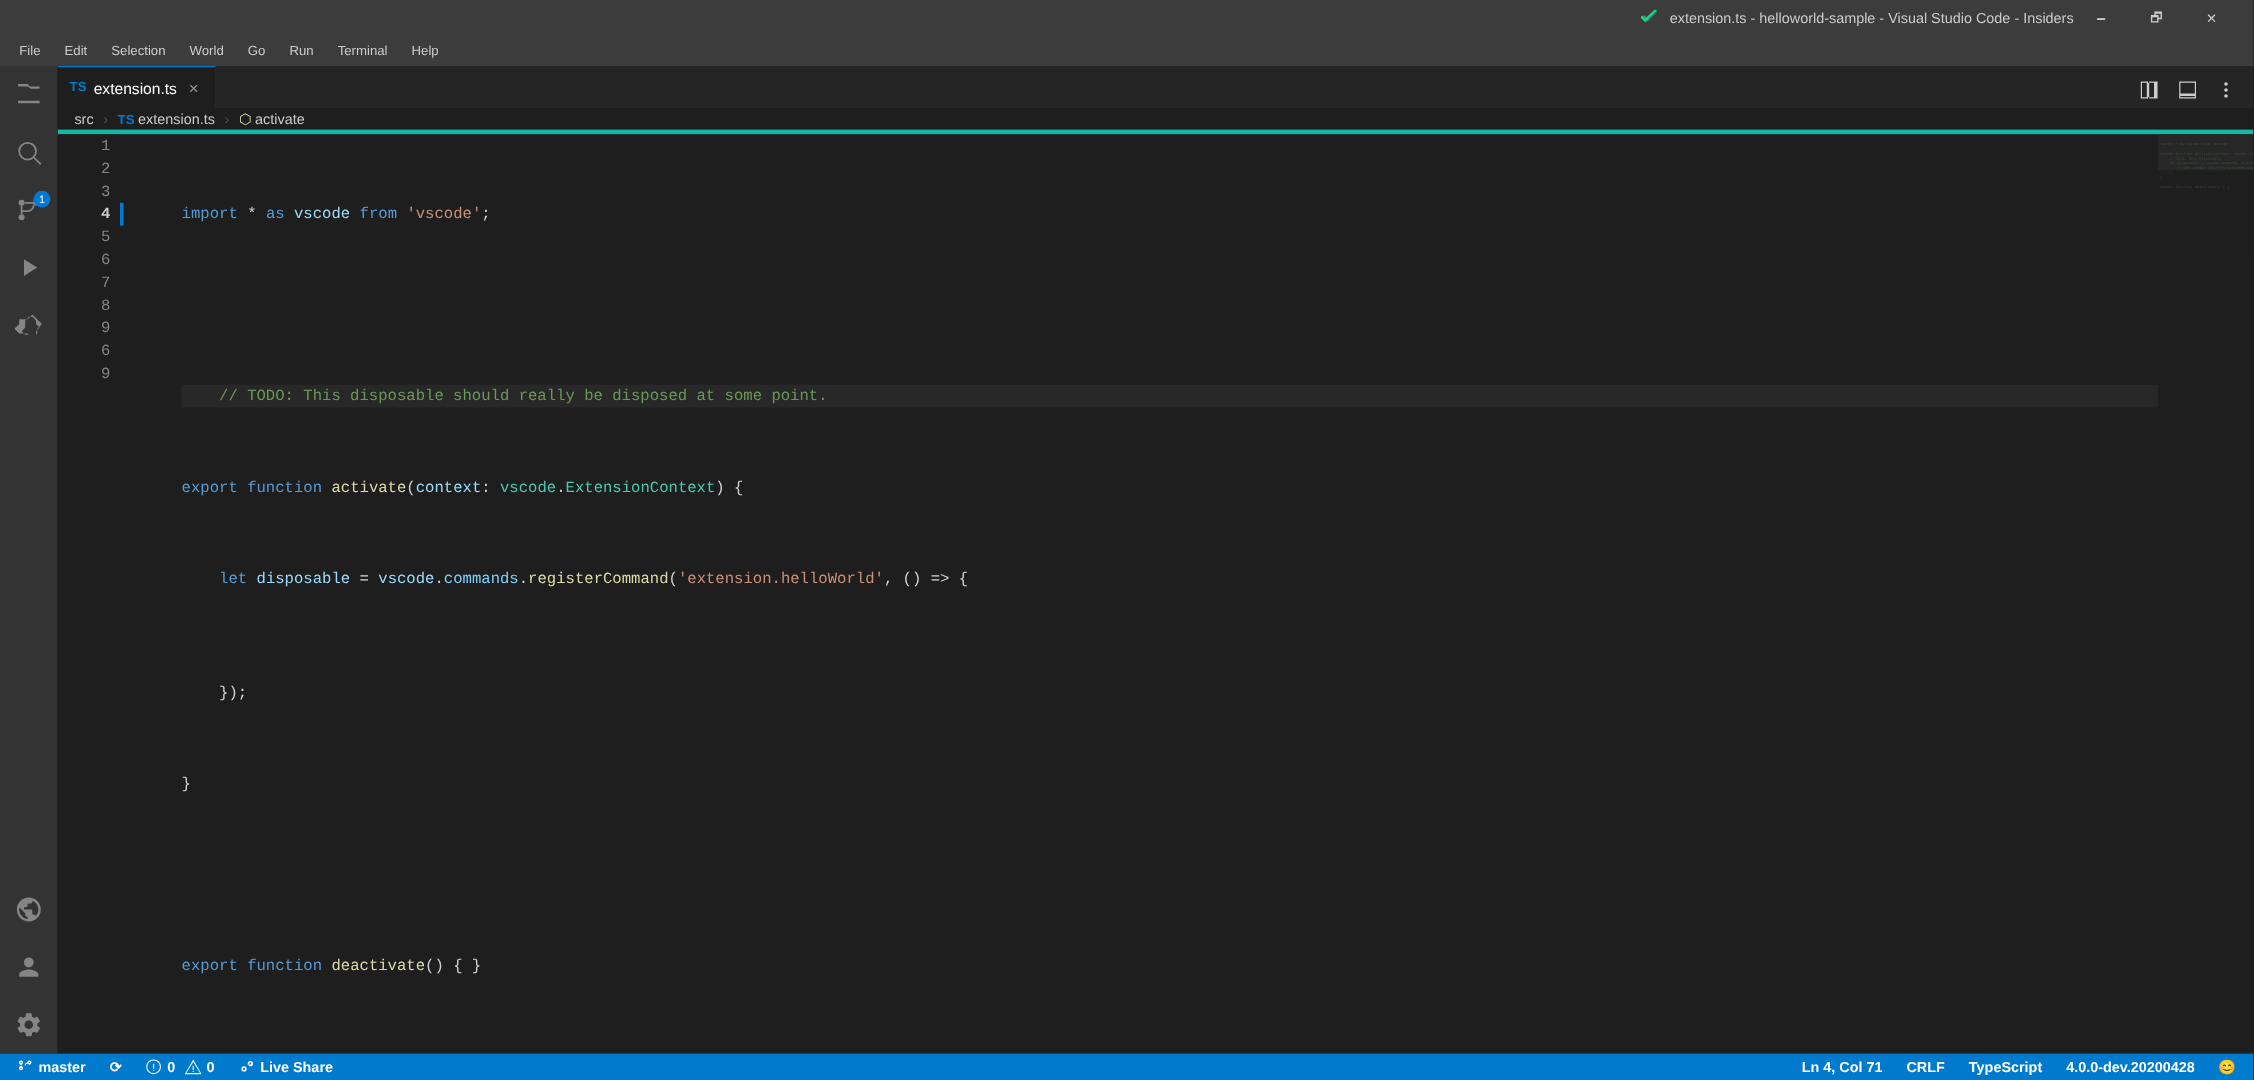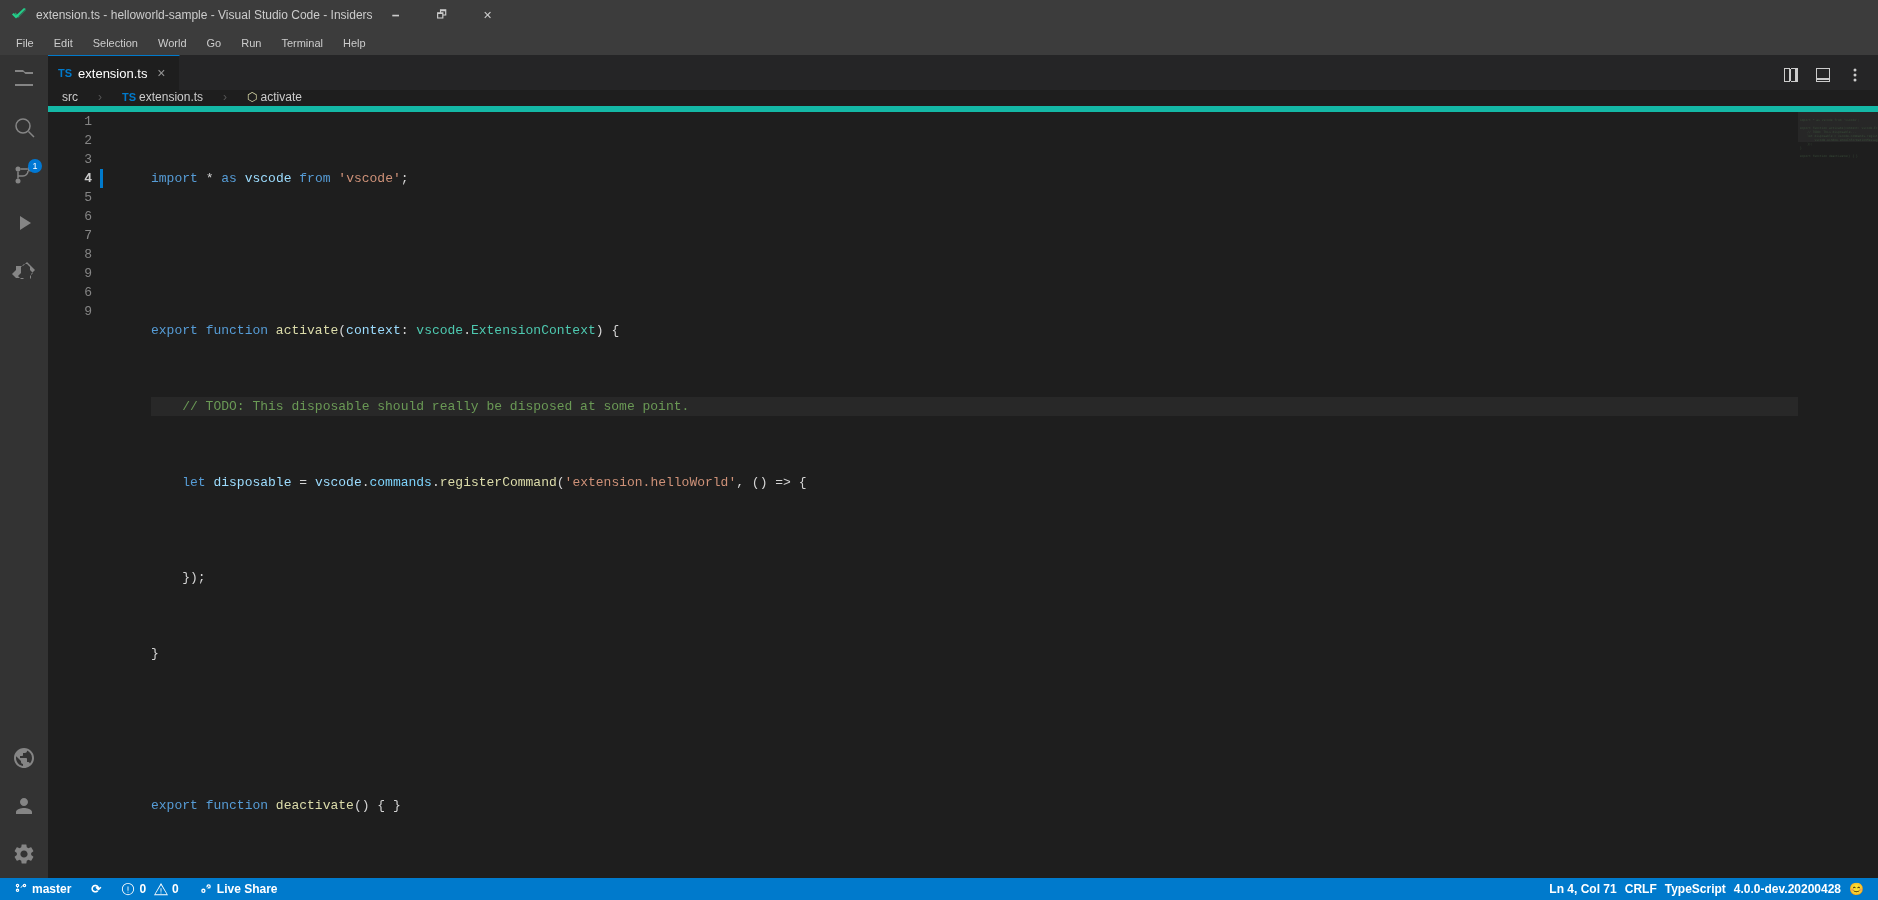--- a/index.html
+++ b/index.html
@@ -14,21 +14,21 @@
       display: flex;
       flex-direction: column;
     }
 
     
     .title-bar {
       background: #3c3c3c;
       height: 30px;
       display: flex;
       align-items: center;
-      justify-content: flex-start;
+      justify-content: flex-end;
       padding: 0 12px;
       flex-shrink: 0;
       user-select: none;
     }
     .title-bar-left {
       display: flex;
       align-items: center;
       gap: 8px;
     }
     .title-bar-logo {
@@ -176,27 +176,27 @@
       color: #007acc;
       font-size: 11px;
       font-weight: bold;
     }
 
     
     .breadcrumb {
       background: #1e1e1e;
       height: 22px;
       display: flex;
-      align-items: flex-start;
+      align-items: center;
       padding: 0 14px;
       font-size: 12px;
       color: #858585;
       flex-shrink: 0;
-      gap: 20px;
-      border-bottom: 6px solid #14b8a6;
+      gap: 8px;
+      border-bottom: 4px solid #14b8a6;
     }
     .breadcrumb-sep {
       color: #555;
     }
     .breadcrumb-item {
       color: #cccccc;
       cursor: pointer;
     }
 
     
@@ -263,20 +263,21 @@
       font-weight: bold;
     }
     .status-left {
       display: flex;
       align-items: center;
       gap: 12px;
     }
     .status-right {
       display: flex;
       align-items: center;
+      gap: 12px;
     }
     .status-item {
       display: flex;
       align-items: center;
       gap: 4px;
       cursor: pointer;
       padding: 0 4px;
       height: 22px;
     }
 
@@ -470,23 +471,23 @@
       <div style="width:3px; flex-shrink:0; position:relative;">
         <div style="position:absolute; left:0; top:57px; width:3px; height:19px; background:#007acc;"></div>
       </div>
 
       <div class="code-content">
         
         <span class="code-line"><span class="kw">import</span> <span class="punct">*</span> <span class="kw">as</span> <span class="ns">vscode</span> <span class="kw">from</span> <span class="str">'vscode'</span><span class="punct">;</span></span>
         
         <span class="code-line"> </span>
         
+        <span class="code-line active-line">    <span class="comment">// TODO: This disposable should really be disposed at some point.</span></span>
+        
         <span class="code-line"><span class="kw">export</span> <span class="kw">function</span> <span class="fn">activate</span><span class="punct">(</span><span class="param">context</span><span class="punct">:</span> <span class="type">vscode</span><span class="punct">.</span><span class="type">ExtensionContext</span><span class="punct">) {</span></span>
-        
-        <span class="code-line active-line">    <span class="comment">// TODO: This disposable should really be disposed at some point.</span></span>
         
         <span class="code-line">    <span class="kw">let</span> <span class="param">disposable</span> <span class="op">=</span> <span class="ns">vscode</span><span class="punct">.</span><span class="method">commands</span><span class="punct">.</span><span class="fn">registerCommand</span><span class="punct">(</span><span class="str">'extension.helloWorld'</span><span class="punct">, () =&gt; {</span></span>
         
         
         <span class="code-line">    <span class="punct">});</span></span>
         
         <span class="code-line"><span class="punct">}</span></span>
         
         <span class="code-line"> </span>
         

